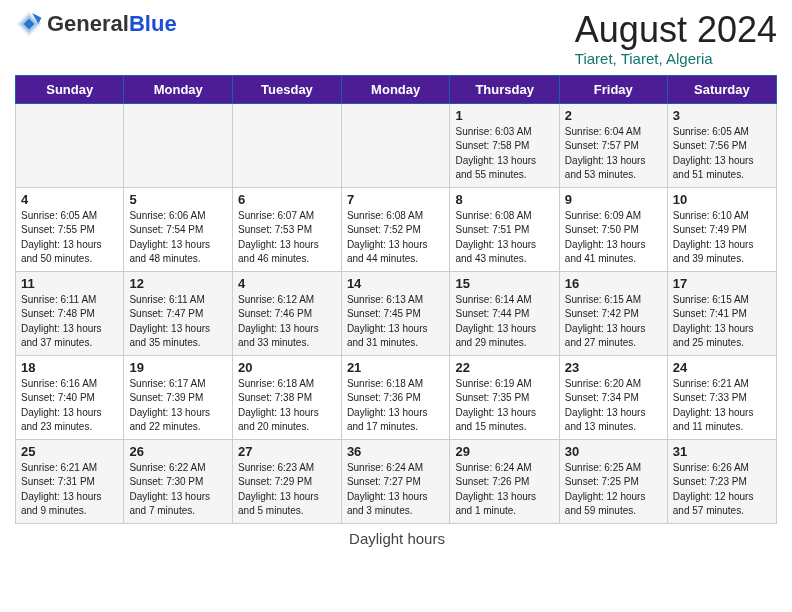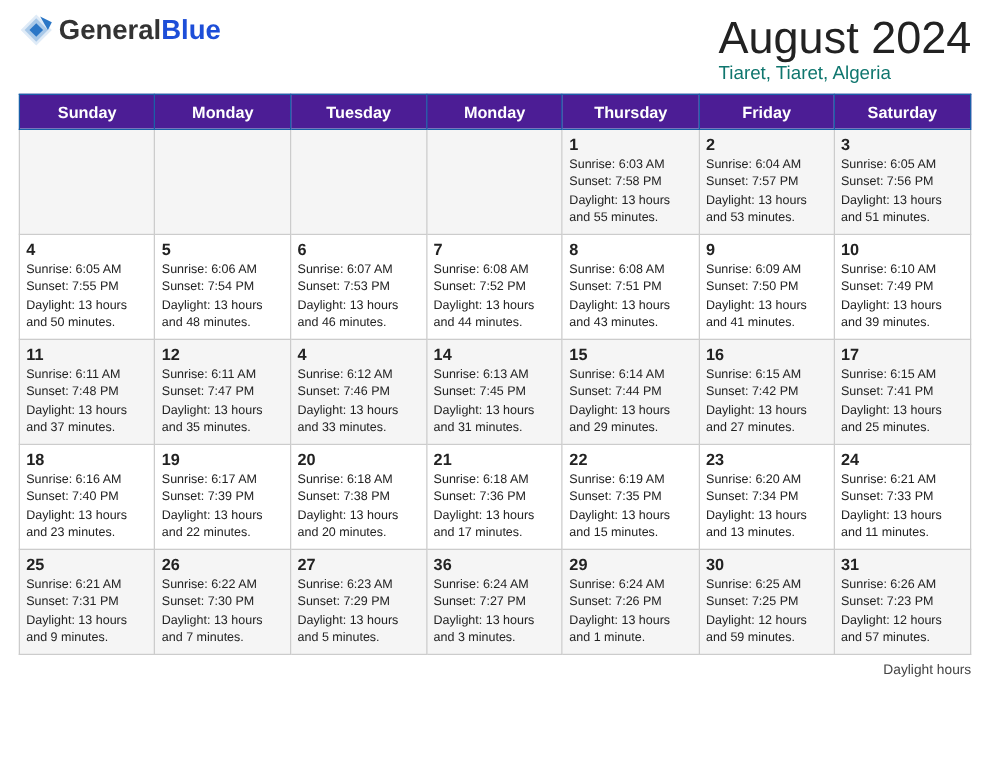--- a/index.html
+++ b/index.html
@@ -83,23 +83,23 @@
     .day-info {
       font-size: 10px;
       line-height: 1.45;
       color: #222;
     }
     td.empty {
       background: #f5f5f5 !important;
     }
     .footer-note {
       margin-top: 6px;
-      font-size: 11px;
+      font-size: 15px;
       color: #444;
-      text-align: right;
+      text-align: center;
       padding-left: 2px;
     }
   </style>
 </head>
 <body>
 
 <div class="header">
   <div class="logo">
     <svg class="logo-icon" viewBox="0 0 36 36" xmlns="http://www.w3.org/2000/svg">
       <polygon points="18,2 34,18 18,34 2,18" fill="#2a76c6" opacity="0.15"></polygon>

